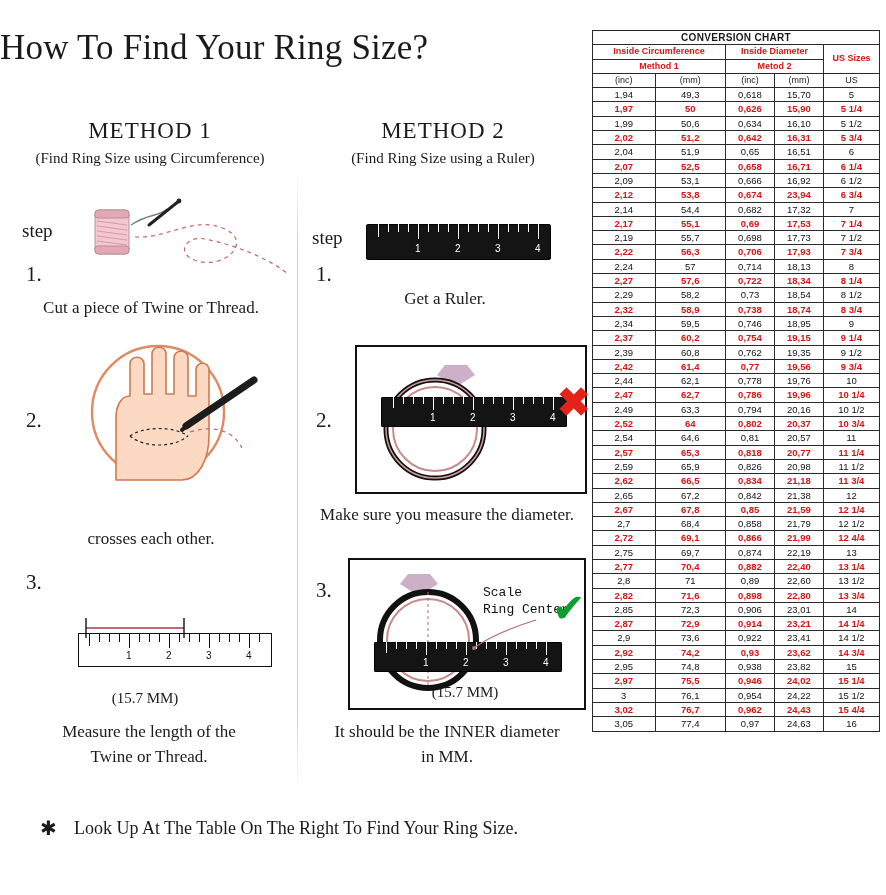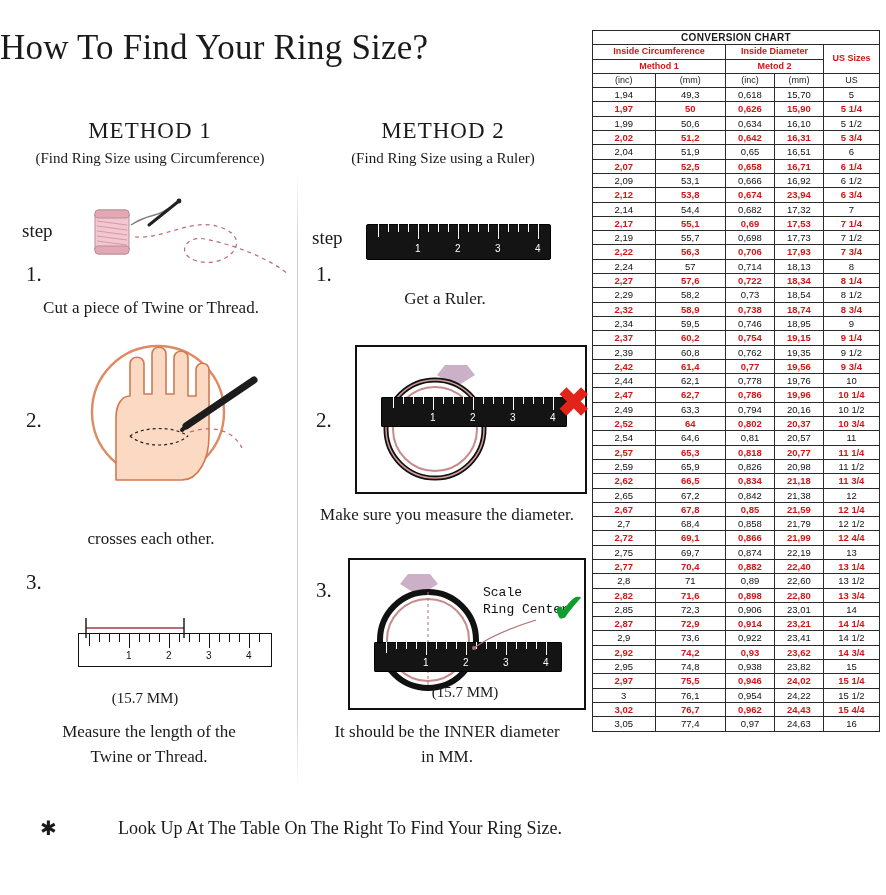--- a/index.html
+++ b/index.html
@@ -53,21 +53,21 @@
   .blackbox{position:absolute;border:2px solid #111;background:#fff;}
 
   .xmark{position:absolute;color:#e2231a;font-size:40px;font-weight:bold;font-family:"Liberation Sans",sans-serif;}
   .check{position:absolute;color:#0f9d2f;font-size:40px;font-family:"Liberation Sans",sans-serif;}
 
   .scalelbl{position:absolute;font-family:"Liberation Mono",monospace;font-size:13px;color:#111;line-height:17px;}
 
   .mmlbl{position:absolute;font-size:15px;}
 
   #footnote{
-    position:absolute;left:12px;top:818px;width:592px;text-align:center;font-size:18px;padding-left:32px;
+    position:absolute;left:0;top:818px;width:592px;text-align:center;font-size:18px;
   }
   #footstar{position:absolute;left:40px;top:816px;font-size:20px;}
 
   
   #table-wrap{
     position:absolute;left:592px;top:30px;width:290px;
   }
   table.conv{
     border-collapse:collapse;width:288px;
     font-family:"Liberation Sans",sans-serif;

